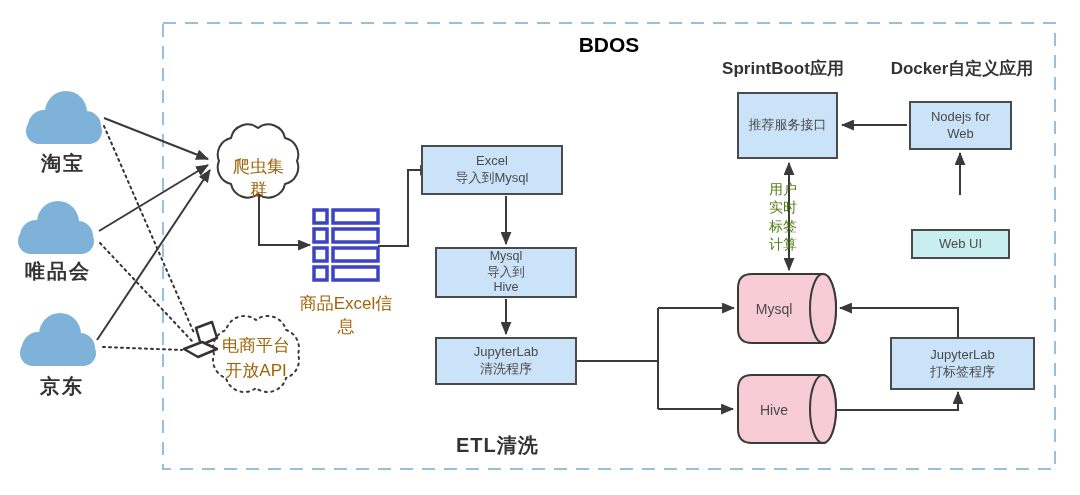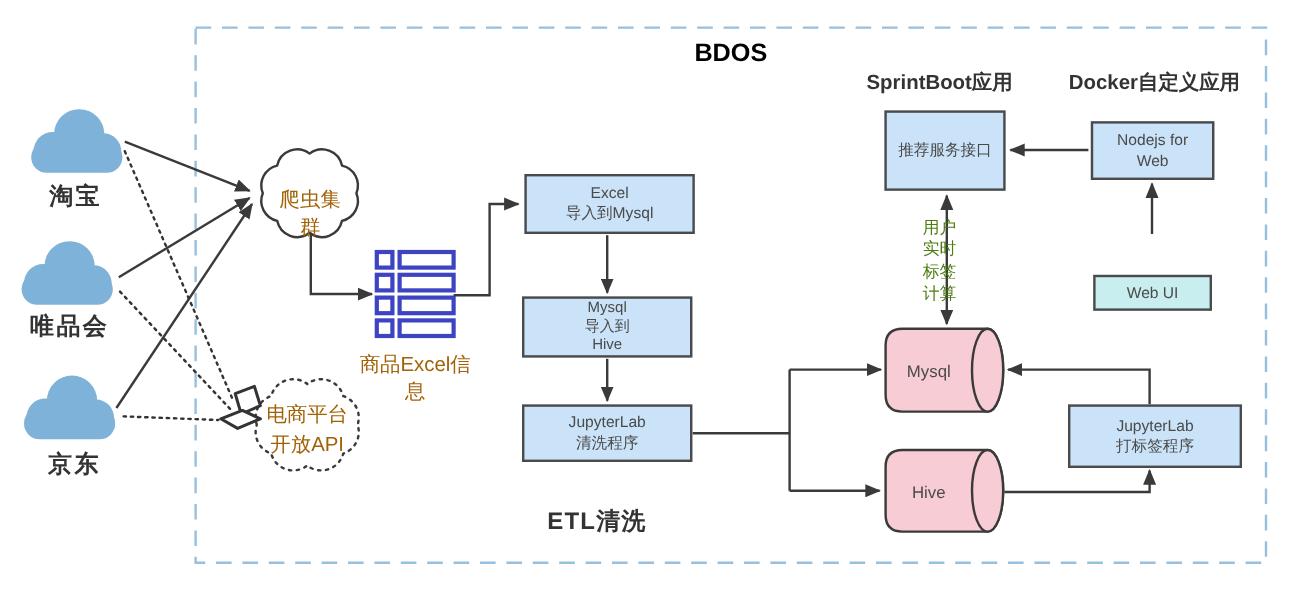--- a/index.html
+++ b/index.html
@@ -119,35 +119,35 @@
   <div class="lbl srclbl abs" style="left:41px;top:150px;">淘宝</div>
   <div class="lbl srclbl abs" style="left:25px;top:258px;">唯品会</div>
   <div class="lbl srclbl abs" style="left:40px;top:373px;">京东</div>
 
   <div class="lbl small abs" style="left:226px;top:155px;width:65px;text-align:center;">爬虫集群</div>
   <div class="lbl small abs" style="left:216px;top:334px;width:80px;text-align:center;line-height:1.45;">电商平台
 开放API</div>
 
   <div class="lbl small abs" style="left:296px;top:292px;width:100px;text-align:center;">商品Excel信息</div>
 
-  <div class="box" style="left:437px;top:145px;width:142px;height:50px;">Excel
+  <div class="box" style="left:421px;top:145px;width:142px;height:50px;">Excel
 导入到Mysql</div>
   <div class="box" style="left:435px;top:247px;width:142px;height:51px;font-size:12.5px;line-height:1.25;">Mysql
 导入到
 Hive</div>
   <div class="box" style="left:435px;top:337px;width:142px;height:48px;">JupyterLab
 清洗程序</div>
   <div class="box" style="left:737px;top:92px;width:101px;height:67px;">推荐服务接口</div>
   <div class="box" style="left:909px;top:101px;width:103px;height:49px;">Nodejs for
 Web</div>
   <div class="box cyan" style="left:911px;top:197px;width:99px;height:30px;">Web UI</div>
   <div class="box" style="left:890px;top:337px;width:145px;height:53px;">JupyterLab
 打标签程序</div>
 
-  <div class="lbl etl abs" style="left:456px;top:421px;">ETL清洗</div>
+  <div class="lbl etl abs" style="left:456px;top:432px;">ETL清洗</div>
 
   <div class="lbl seclbl abs" style="left:886px;top:57px;width:152px;">Docker自定义应用</div>
   <div class="lbl seclbl abs" style="left:722px;top:57px;width:122px;">SprintBoot应用</div>
 
   <div class="lbl tag4 abs" style="left:733px;top:180px;">用户
 实时
 标签
 计算</div>
 
   <div class="lbl dblbl abs" style="left:738px;top:301px;width:72px;">Mysql</div>

